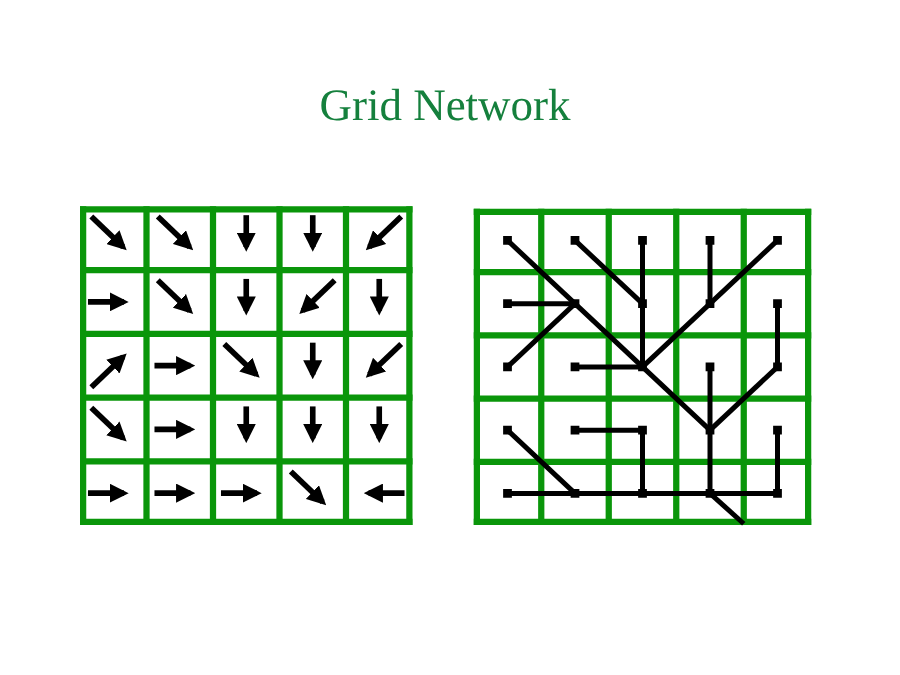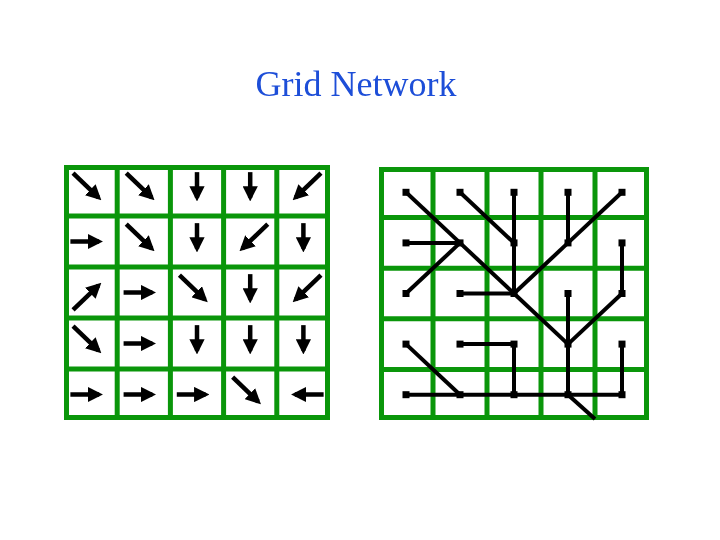--- a/index.html
+++ b/index.html
@@ -12,21 +12,21 @@
     font-family: "Liberation Serif", serif;
   }
   .slide-title {
     position: absolute;
     top: 63px;
     left: 0;
     width: 712px;
     text-align: center;
     font-size: 36px;
     font-weight: 400;
-    color: #1d4ed8;
+    color: #15803d;
     letter-spacing: 0px;
     white-space: nowrap;
   }
   .grid-svg { position: absolute; overflow: visible; }
   #left-grid-svg  { left: 64px;  top: 165px; }
   #right-grid-svg { left: 379px; top: 167px; }
 </style>
 </head>
 <body>
 

